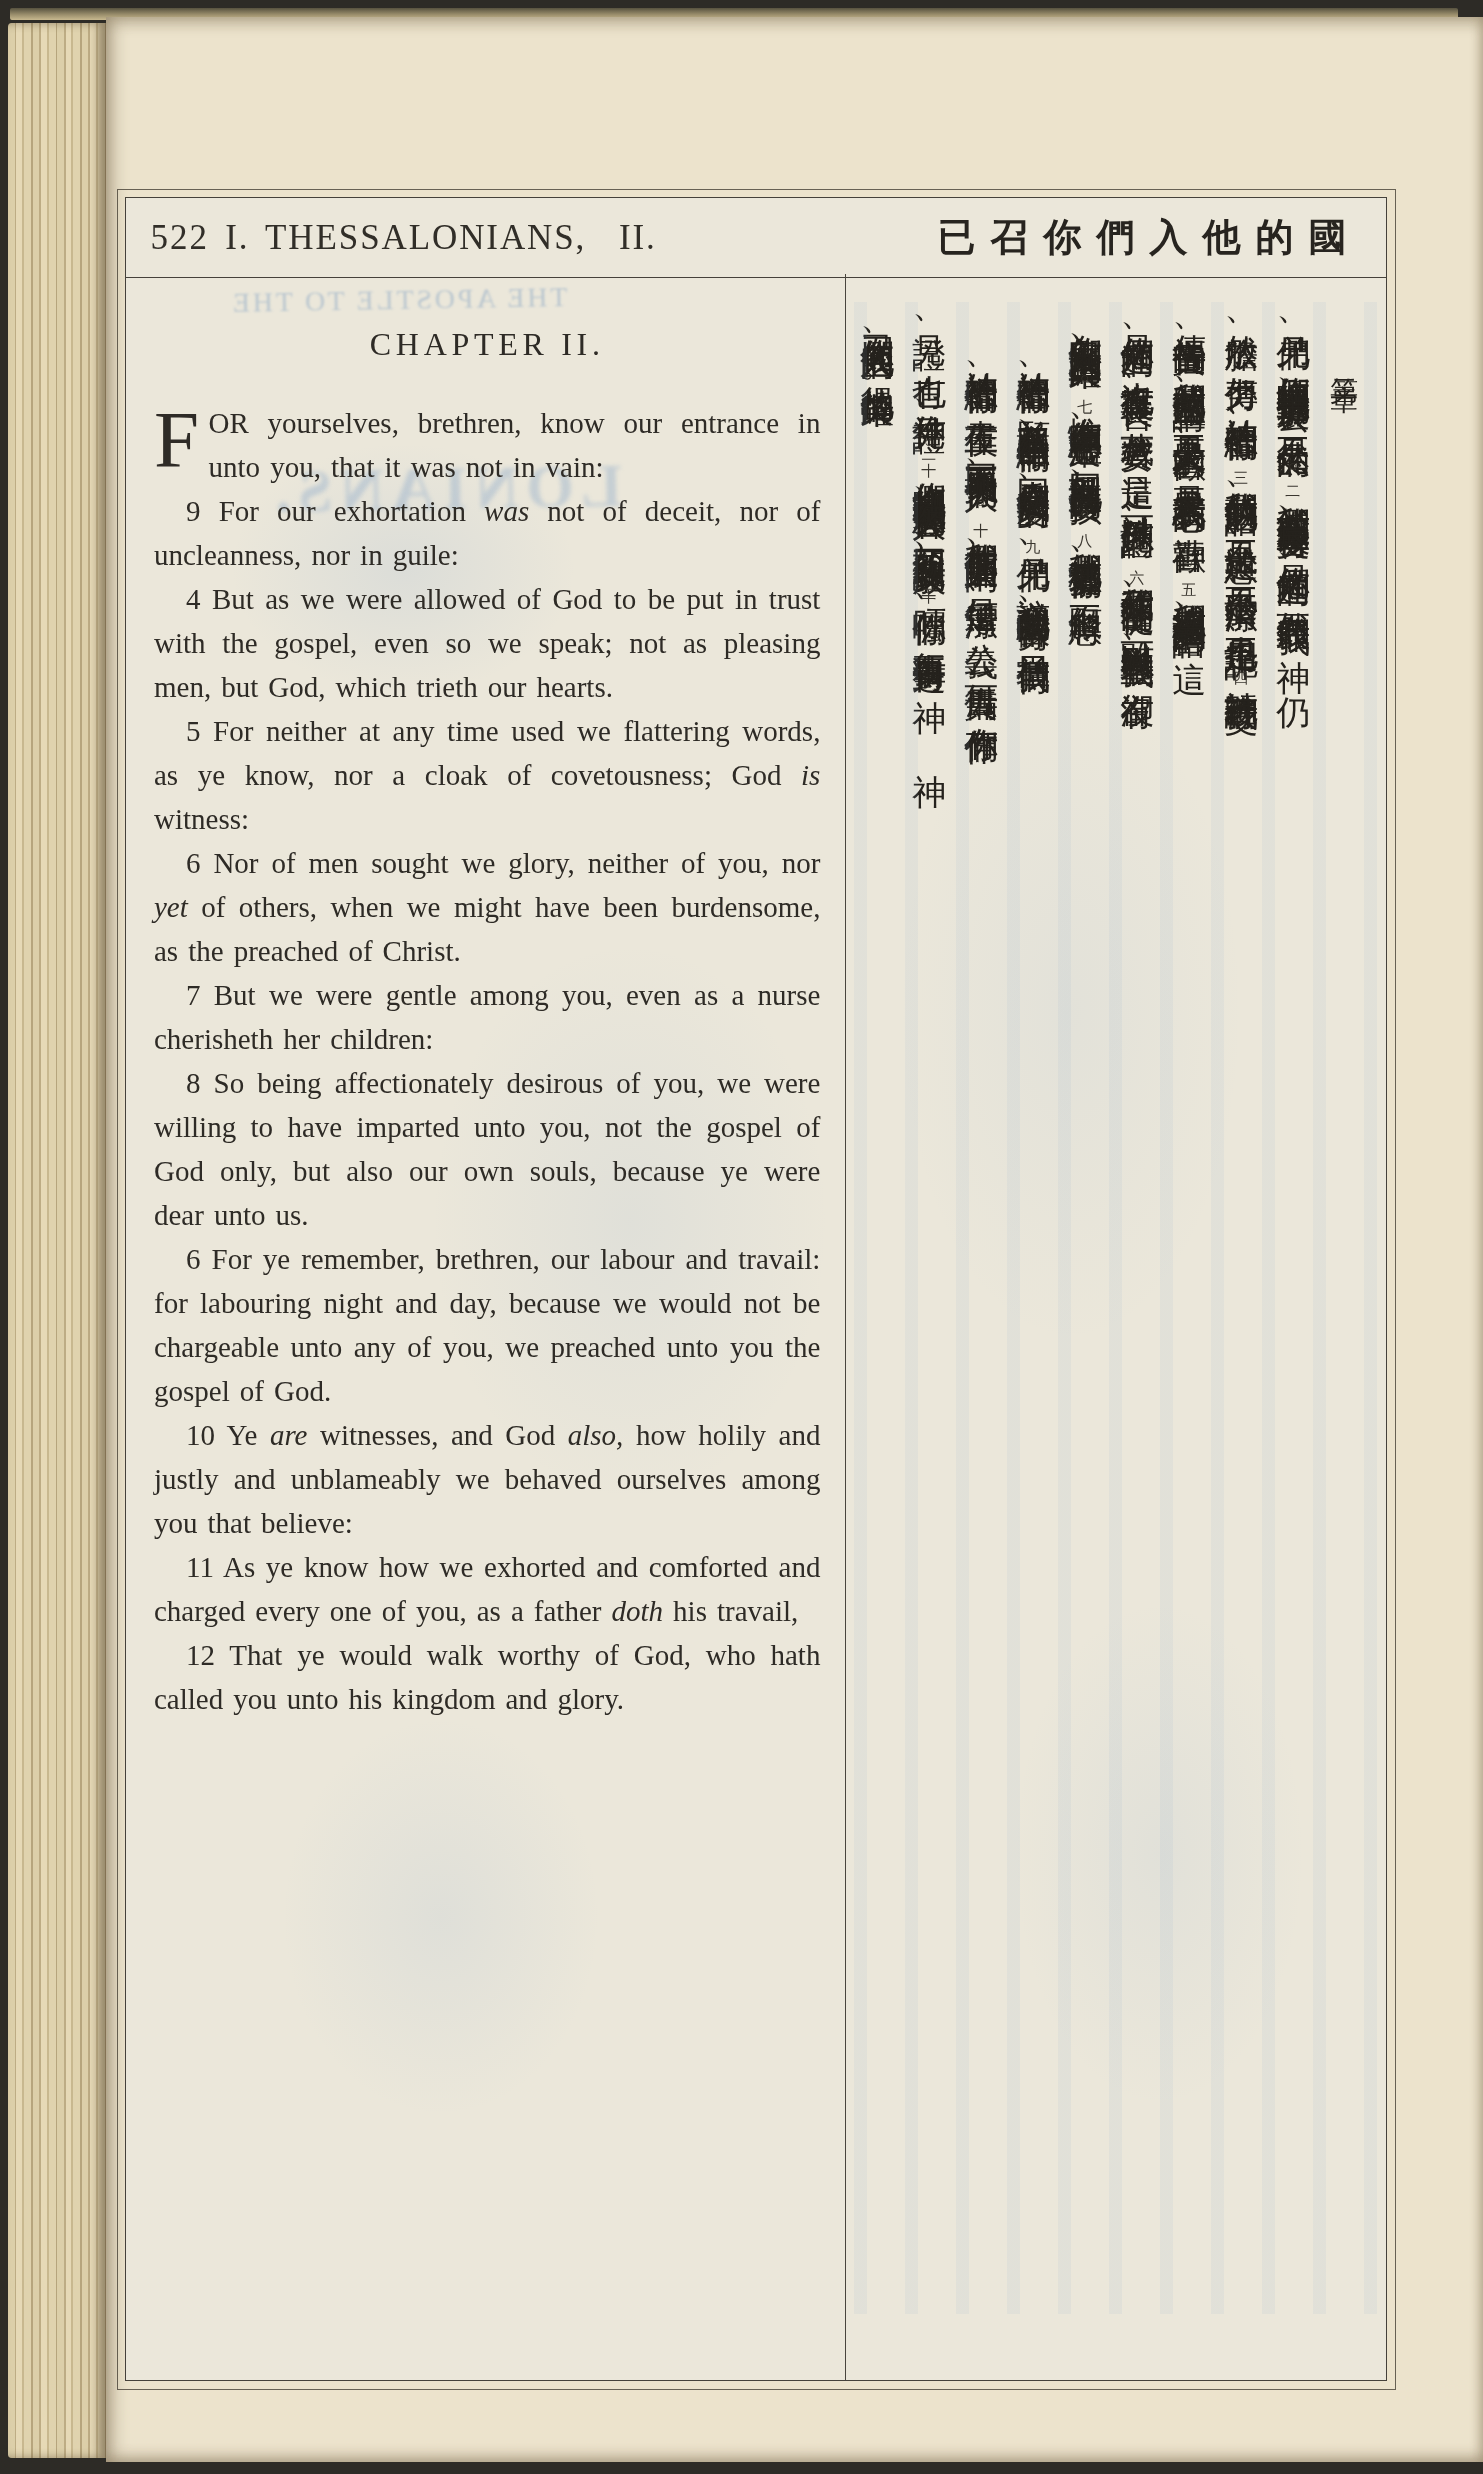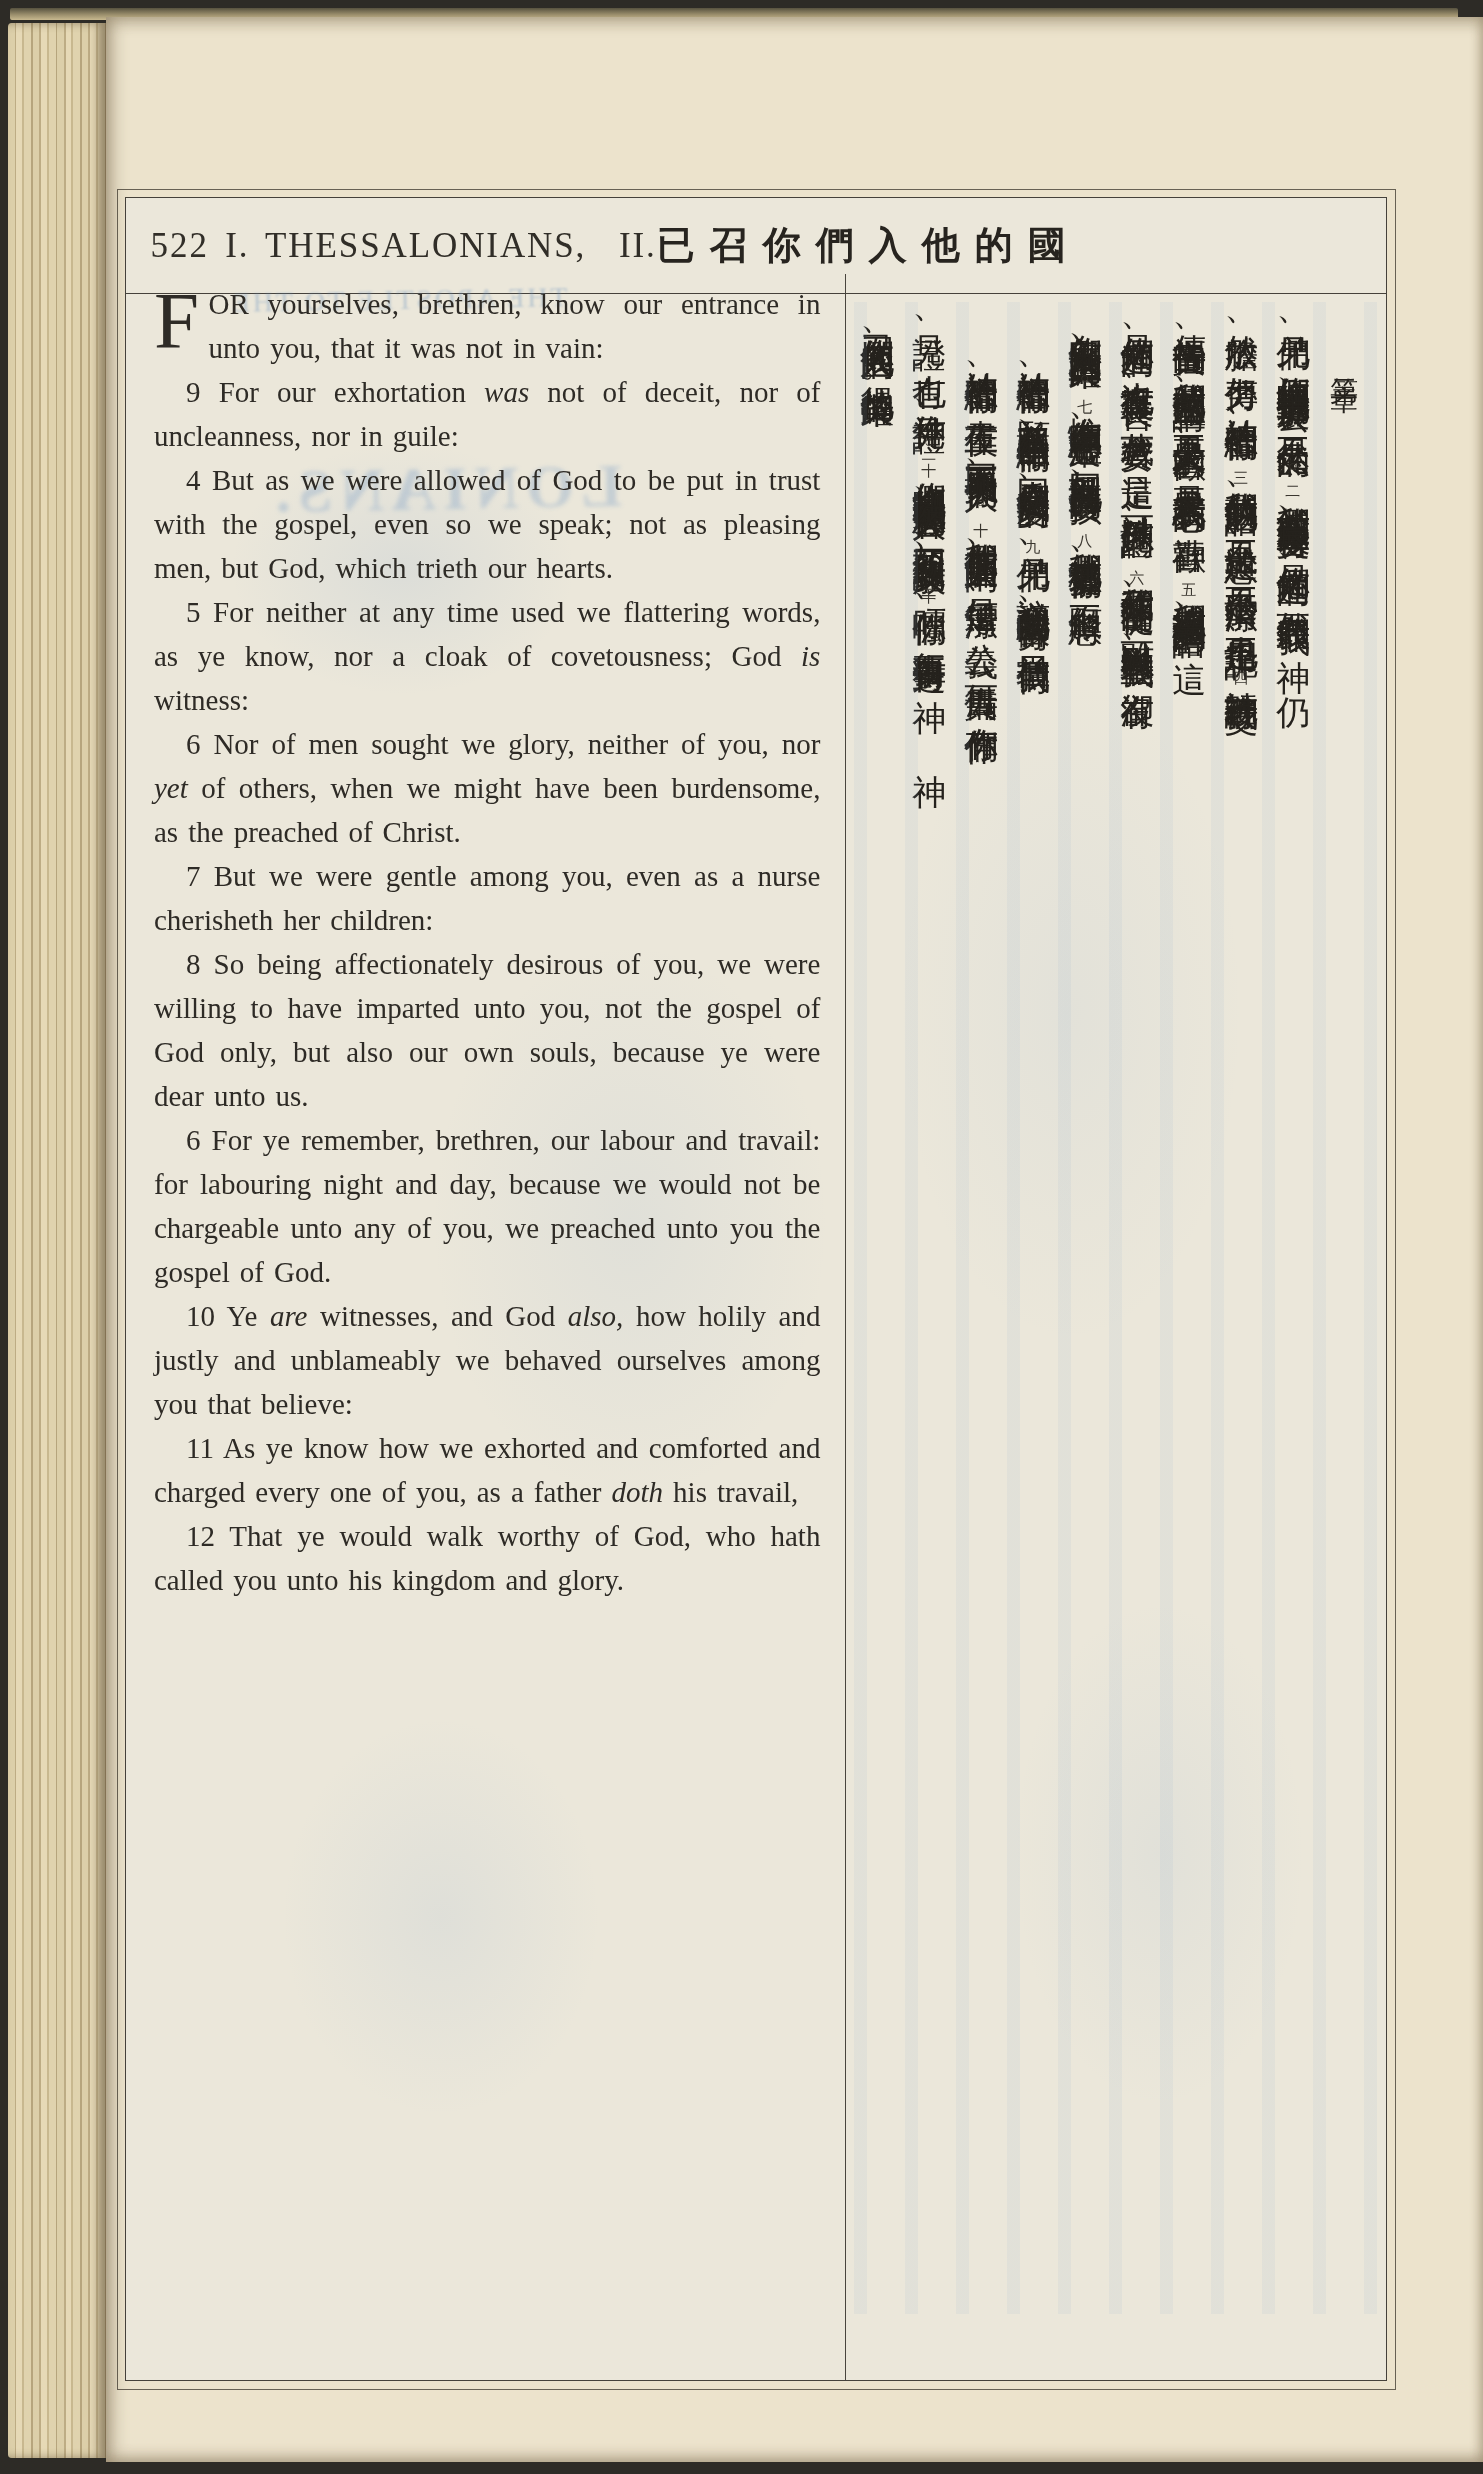--- a/index.html
+++ b/index.html
@@ -51,23 +51,23 @@
       radial-gradient(ellipse 227px 284px at 25% 78%, rgba(125,160,205,.11), transparent 70%),
       radial-gradient(ellipse 246px 474px at 75% 35%, rgba(125,160,205,.08), transparent 70%),
       radial-gradient(ellipse 208px 360px at 82% 75%, rgba(125,160,205,.09), transparent 70%);
   }
   .chinese::before{
     content:'';position:absolute;inset:28px 7.6px 66px 7.6px;pointer-events:none;
     background:repeating-linear-gradient(90deg, rgba(125,160,200,.09) 0 13.3px, transparent 13.3px 51px);
   }
   
   .header-row{
-    position:absolute;top:0;left:0;right:0;height:96px;
+    position:absolute;top:0;left:0;right:0;height:80px;
     border-bottom:1.9px solid #45413a;
-    display:flex;align-items:center;
+    display:flex;justify-content:space-between;align-items:center;
     padding:0 24.6px;box-sizing:border-box;
   }
   .header-left{
     font-size:35px;color:#312e28;letter-spacing:1.9px;word-spacing:5.7px;white-space:pre;
   }
   .header-right{
     font-size:38px;color:#27241f;letter-spacing:15px;font-weight:600;white-space:pre;
   }
   
   .content{
@@ -138,20 +138,21 @@
       <div class="header-row">
         <div class="header-left">522 I. THESSALONIANS,  II.</div>
         <div class="header-right">已召你們入他的國</div>
       </div>
 
       <div class="content">
 
         <div class="english">
           <div class="ghost g1">THE APOSTLE TO THE</div>
           <div class="ghost g2">LONIANS.</div>
+          <h2 class="chapter-heading">CHAPTER II.</h2>
           <div class="verses">
               <p class="verse first"><span class="dropcap">F</span><span>OR yourselves, brethren, know our entrance in unto you, that it was not in vain:</span></p>
               <p class="verse"><span>9 For our exhortation </span><em>was</em><span> not of deceit, nor of uncleanness, nor in guile:</span></p>
               <p class="verse"><span>4 But as we were allowed of God to be put in trust with the gospel, even so we speak; not as pleasing men, but God, which trieth our hearts.</span></p>
               <p class="verse"><span>5 For neither at any time used we flattering words, as ye know, nor a cloak of covetousness; God </span><em>is</em><span> witness:</span></p>
               <p class="verse"><span>6 Nor of men sought we glory, neither of you, nor </span><em>yet</em><span> of others, when we might have been burdensome, as the preached of Christ.</span></p>
               <p class="verse"><span>7 But we were gentle among you, even as a nurse cherisheth her children:</span></p>
               <p class="verse"><span>8 So being affectionately desirous of you, we were willing to have imparted unto you, not the gospel of God only, but also our own souls, because ye were dear unto us.</span></p>
               <p class="verse"><span>6 For ye remember, brethren, our labour and travail: for labouring night and day, because we would not be chargeable unto any of you, we preached unto you the gospel of God.</span></p>
               <p class="verse"><span>10 Ye </span><em>are</em><span> witnesses, and God </span><em>also,</em><span> how holily and justly and unblameably we behaved ourselves among you that believe:</span></p>

